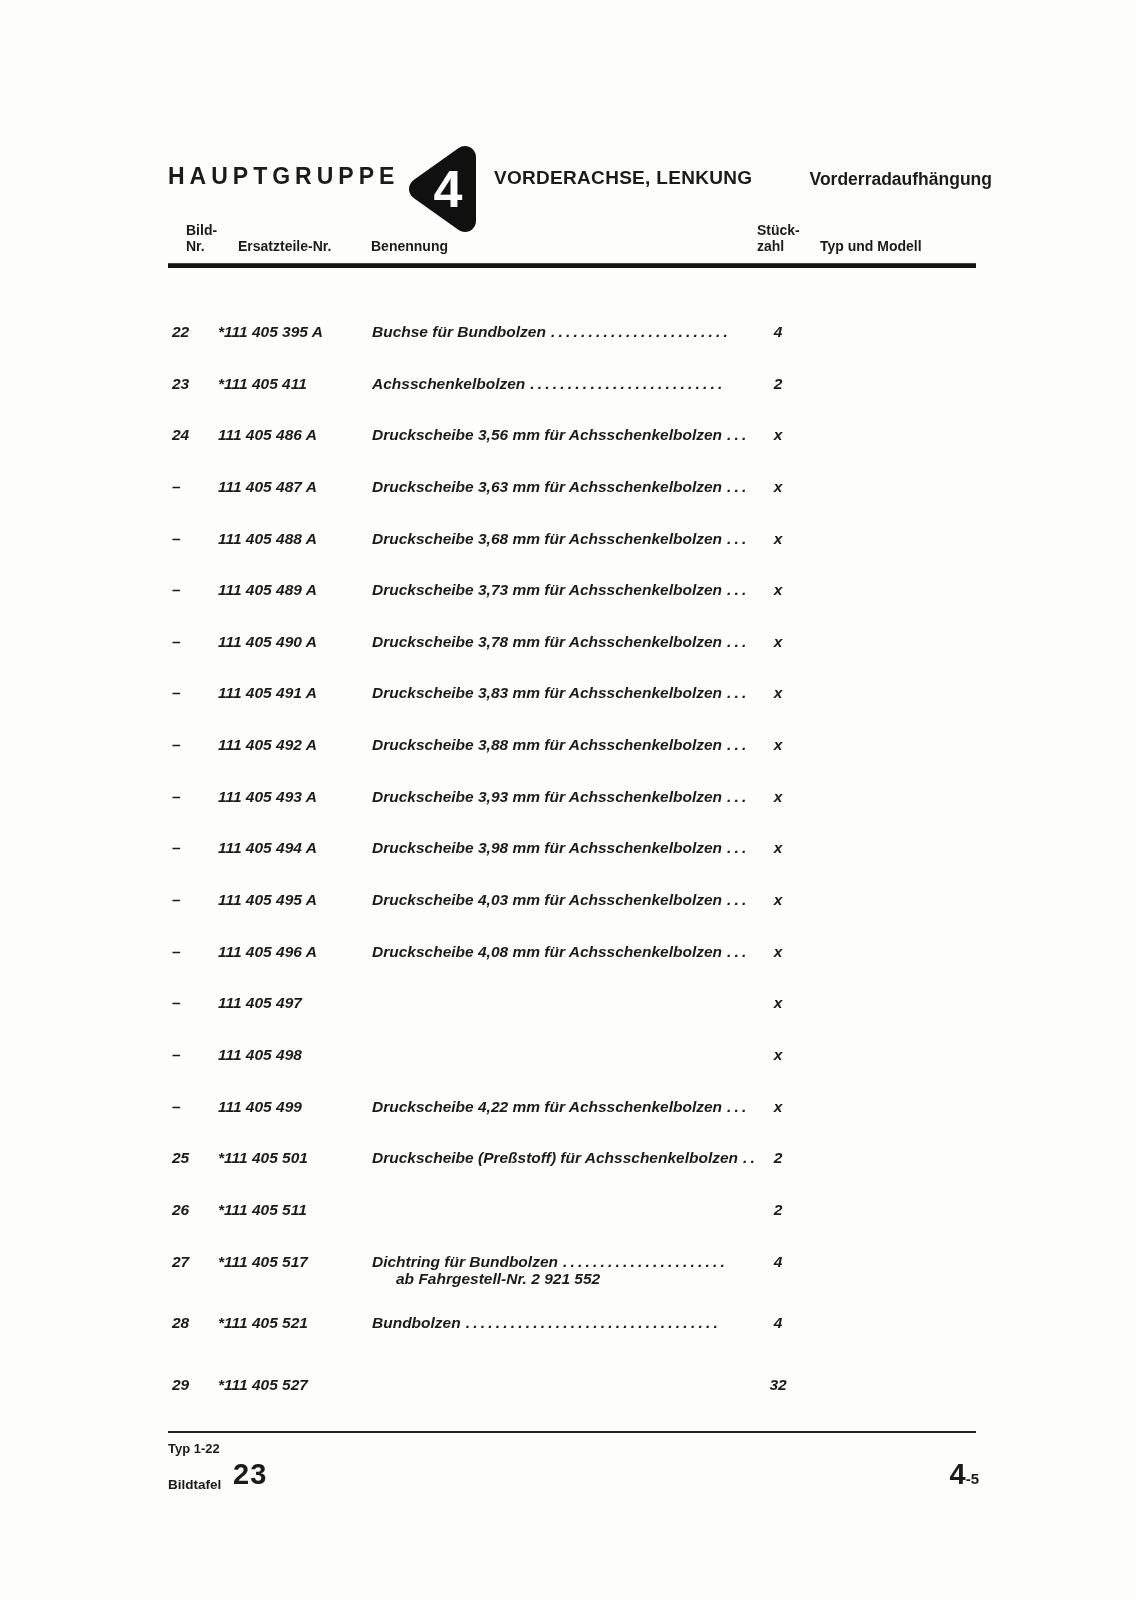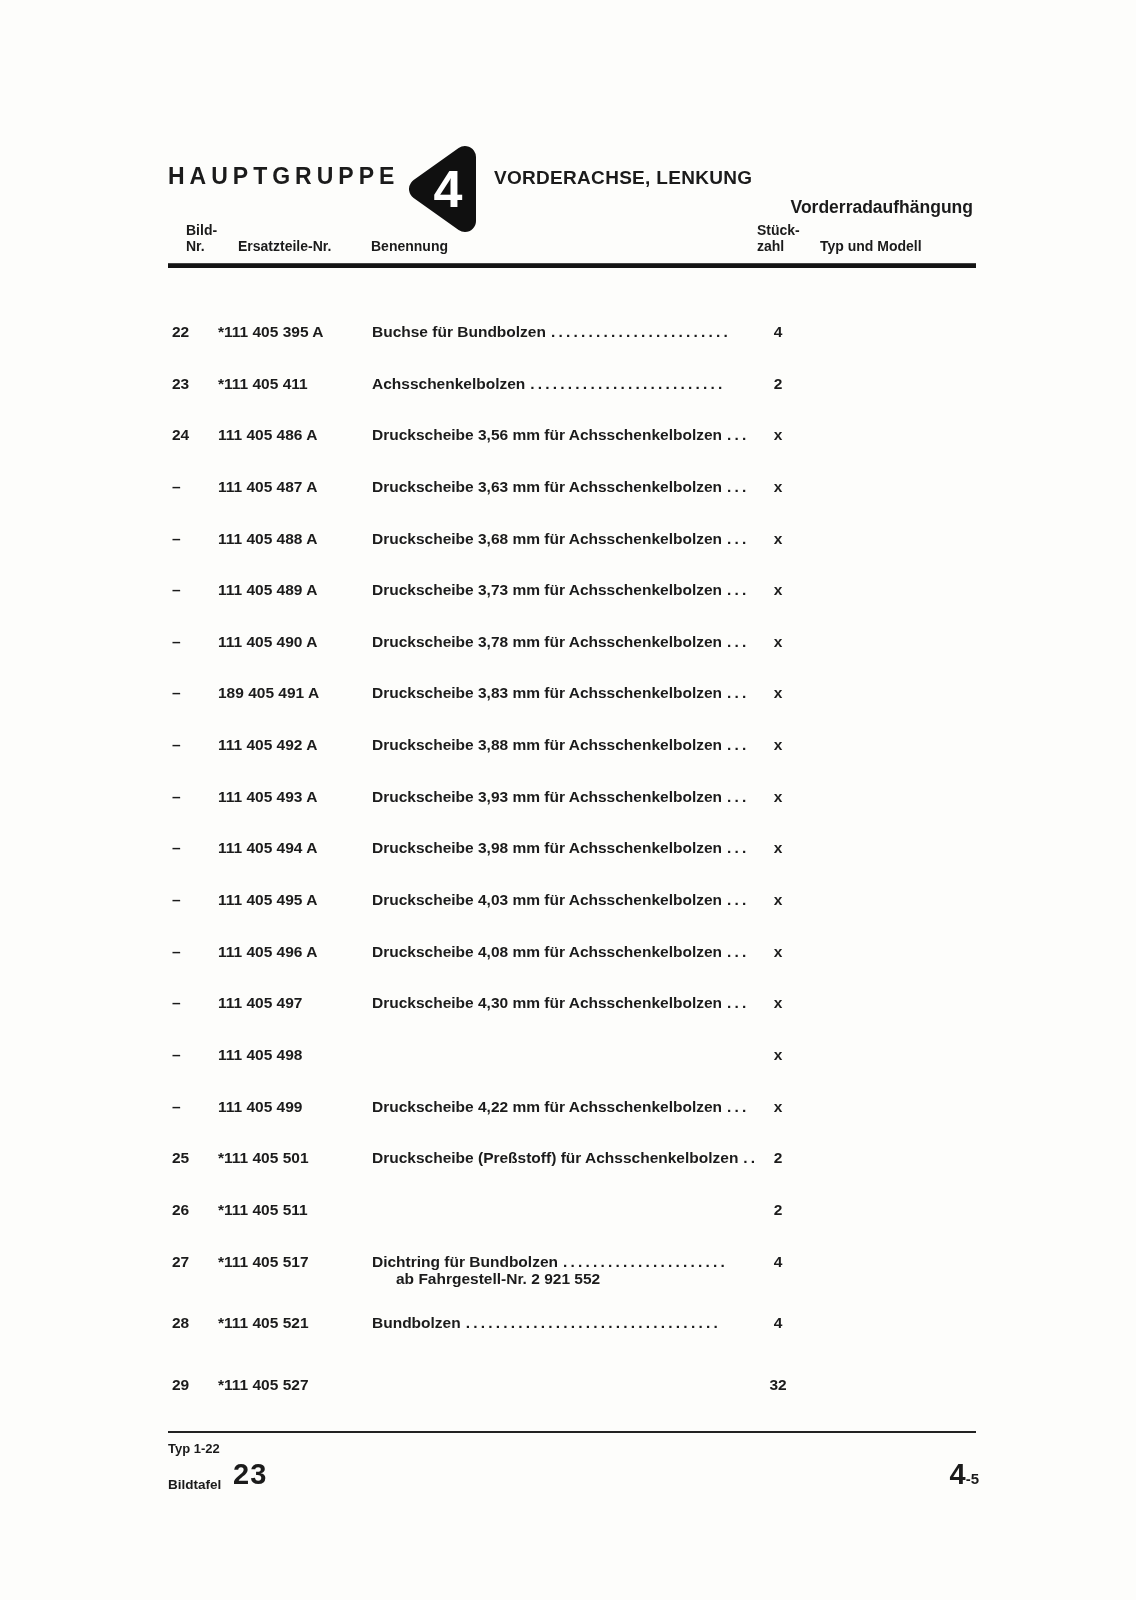--- a/index.html
+++ b/index.html
@@ -7,32 +7,32 @@
     width:1136px;height:1600px;position:relative;
     background:#fdfdfb;color:#1b1b1b;
     font-family:"Liberation Sans", sans-serif;font-weight:700;
     overflow:hidden;
   }
   .abs{position:absolute;white-space:nowrap;}
   
   .hauptgruppe{left:168px;top:163px;font-size:23px;letter-spacing:5px;}
   .badge{left:406px;top:141px;width:76px;height:96px;}
   .section-title{left:494px;top:167px;font-size:19px;letter-spacing:.3px;}
-  .subsection-title{right:163px;top:169px;font-size:17.5px;margin-top:28px;}
+  .subsection-title{right:144px;top:169px;font-size:17.5px;}
   
   .colhead{font-size:14px;line-height:16px;}
   .ch-bild{left:170px;top:222px;margin-left:16px;}
   .ch-ersatz{left:238px;top:238px;}
   .ch-benennung{left:371px;top:238px;}
   .ch-stueck{left:757px;top:222px;}
   .ch-typ{left:820px;top:238px;}
   .head-rule{left:168px;top:263px;width:808px;height:4px;background:#141414;
     border-top:1px solid #444;}
   
-  .rows{position:absolute;left:168px;top:306px;width:830px;}
+  .rows{position:absolute;left:168px;top:306px;width:830px;font-style:italic;}
   .row{position:relative;height:51.65px;line-height:51.65px;font-size:15.5px;}
   .row.shift{margin-top:10px;}
   .c-bild{position:absolute;left:4px;width:42px;}
   .c-part{position:absolute;left:50px;}
   .c-name{position:absolute;left:204px;text-align:right;}
   .c-dots{letter-spacing:3.2px;margin-left:5px;}
   .c-qty{position:absolute;left:588px;width:44px;text-align:center;}
   .c-sub{position:absolute;left:228px;top:33px;line-height:20px;font-size:15.5px;}
   
   .foot-rule{left:168px;top:1431px;width:808px;height:2px;background:#222;}
@@ -120,21 +120,21 @@
   <div class="row">
     <span class="c-bild">–</span>
     <span class="c-part">111 405 490 A</span>
     <span class="c-name"><span>Druckscheibe 3,78 mm für Achsschenkelbolzen</span><span class="c-dots">...</span></span>
     <span class="c-qty">x</span>
 
   </div>
 
   <div class="row">
     <span class="c-bild">–</span>
-    <span class="c-part">189 405 491 A</span>
+    <span class="c-part">111 405 491 A</span>
     <span class="c-name"><span>Druckscheibe 3,83 mm für Achsschenkelbolzen</span><span class="c-dots">...</span></span>
     <span class="c-qty">x</span>
 
   </div>
 
   <div class="row">
     <span class="c-bild">–</span>
     <span class="c-part">111 405 492 A</span>
     <span class="c-name"><span>Druckscheibe 3,88 mm für Achsschenkelbolzen</span><span class="c-dots">...</span></span>
     <span class="c-qty">x</span>
@@ -169,21 +169,20 @@
     <span class="c-bild">–</span>
     <span class="c-part">111 405 496 A</span>
     <span class="c-name"><span>Druckscheibe 4,08 mm für Achsschenkelbolzen</span><span class="c-dots">...</span></span>
     <span class="c-qty">x</span>
 
   </div>
 
   <div class="row">
     <span class="c-bild">–</span>
     <span class="c-part">111 405 497</span>
-    <span class="c-name"><span>Druckscheibe 4,30 mm für Achsschenkelbolzen</span><span class="c-dots">...</span></span>
     <span class="c-qty">x</span>
 
   </div>
 
   <div class="row">
     <span class="c-bild">–</span>
     <span class="c-part">111 405 498</span>
     <span class="c-qty">x</span>
 
   </div>

